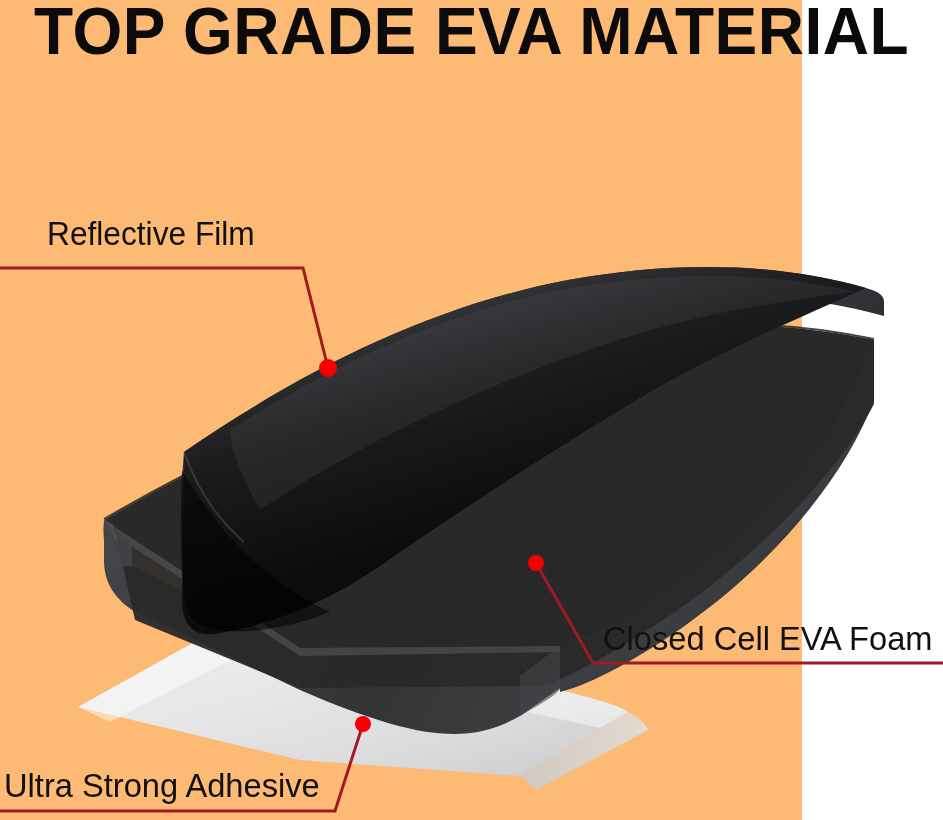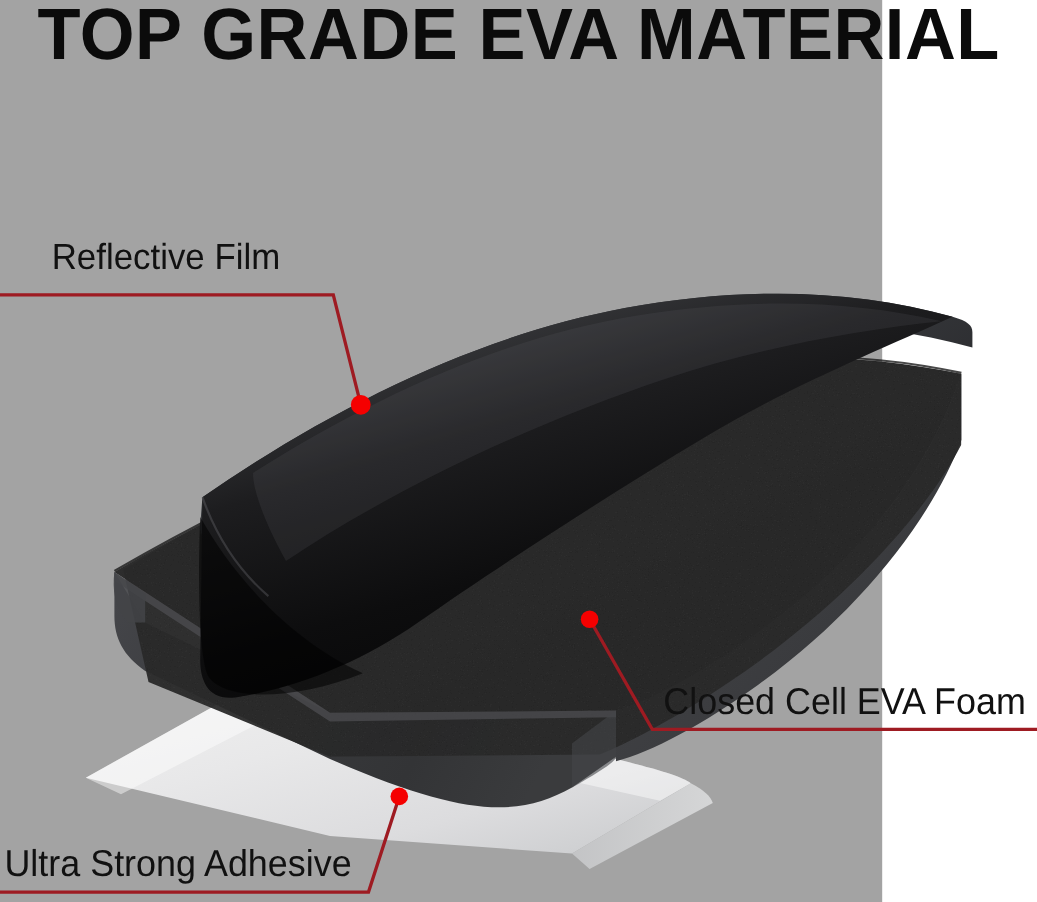--- a/index.html
+++ b/index.html
@@ -10,21 +10,21 @@
   body {
     width: 943px;
     height: 820px;
     overflow: hidden;
     font-family: "Liberation Sans", sans-serif;
   }
   #stage {
     position: relative;
     width: 802px;
     height: 820px;
-    background: #a3a3a3;
+    background: #fdba74;
   }
 
   
   #title {
     position: absolute;
     left: 0;
     top: -2px;
     width: 943px;
     text-align: center;
     font-family: "Liberation Sans", sans-serif;

